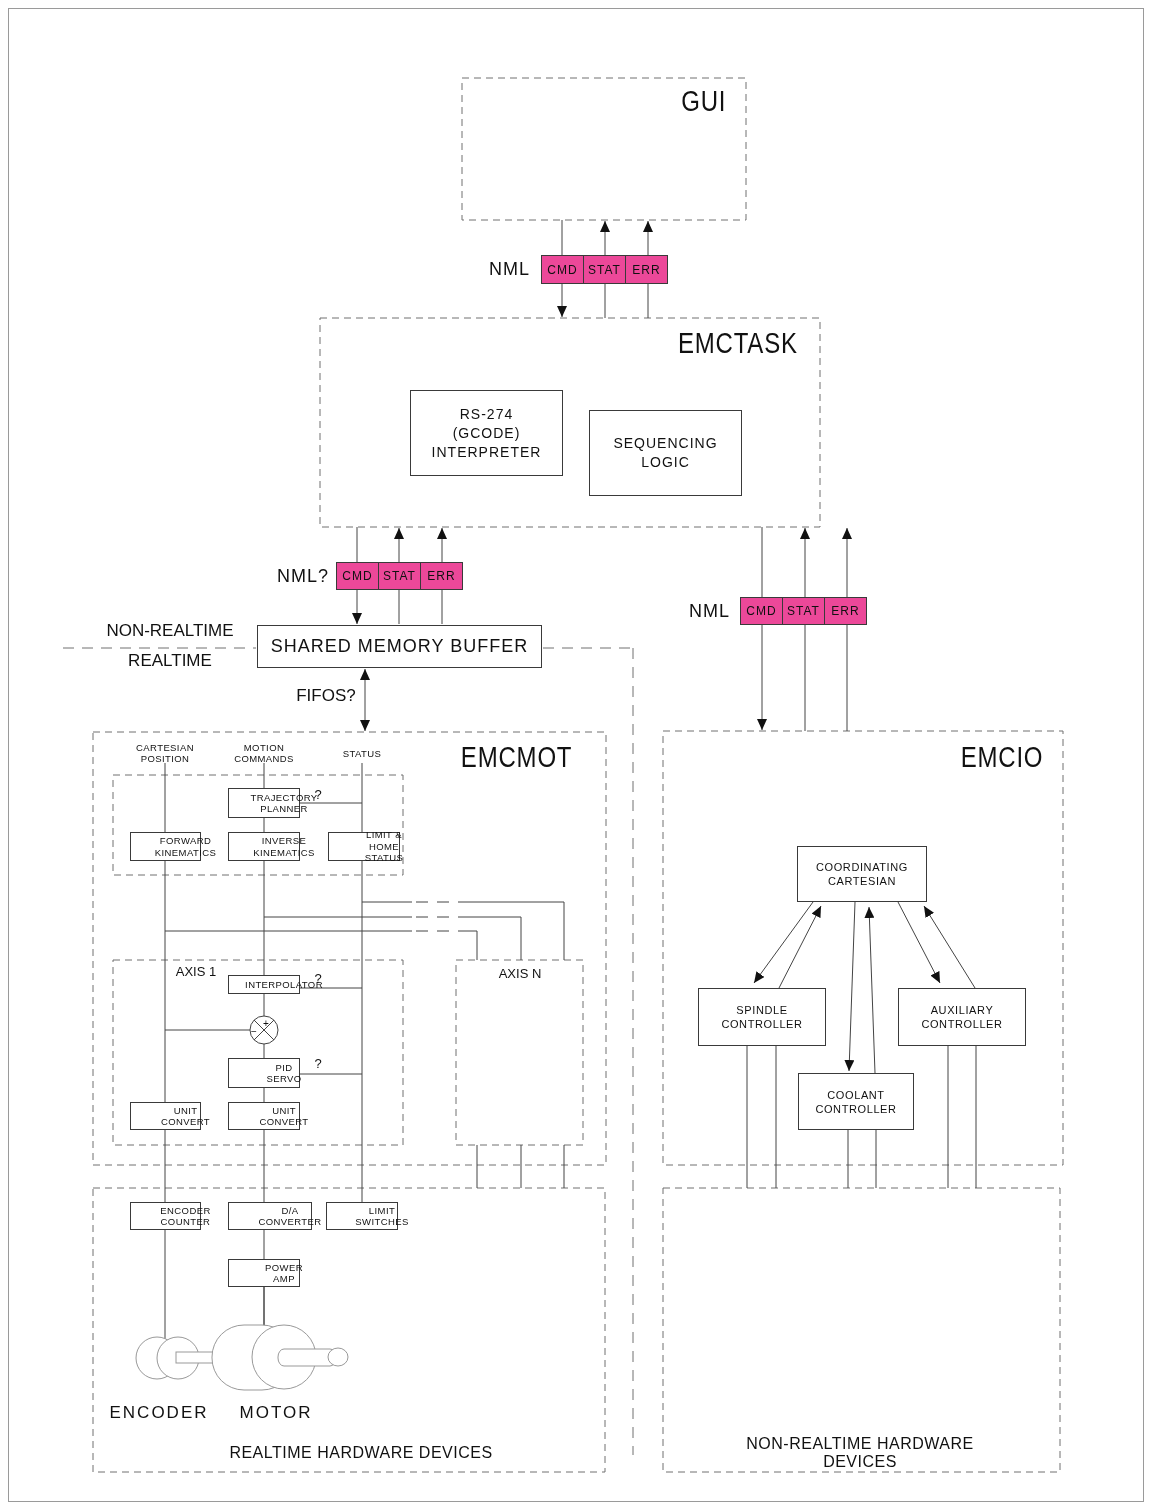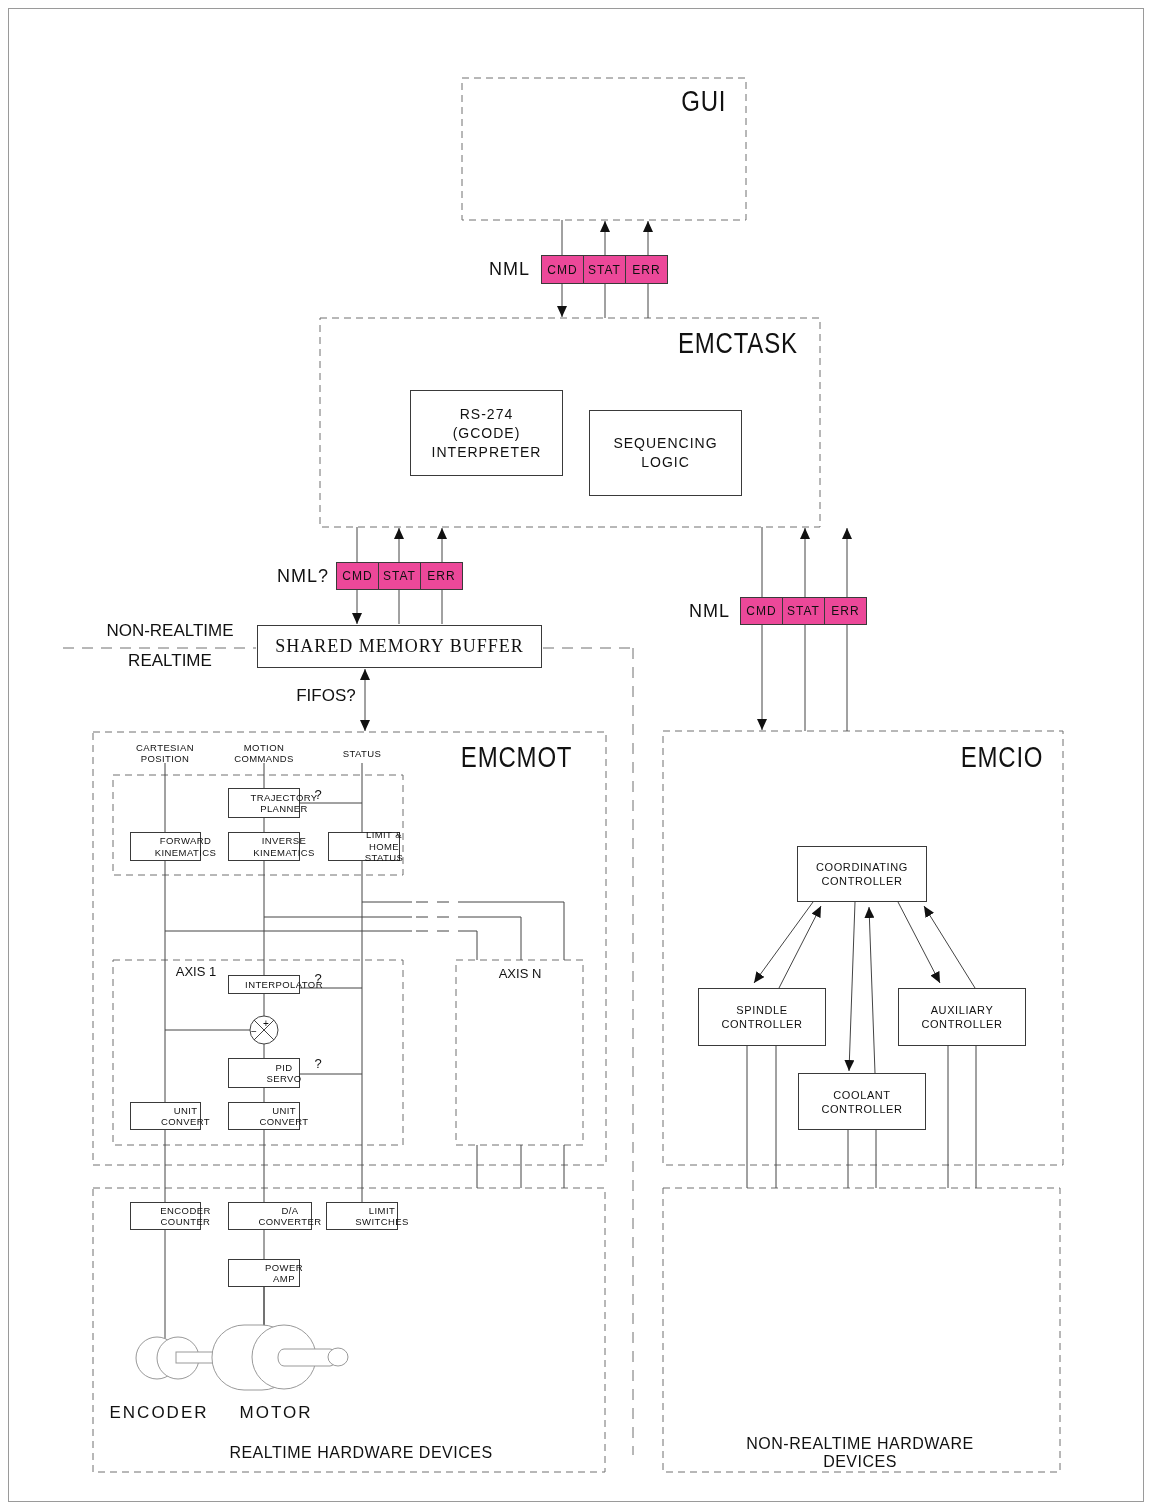--- a/index.html
+++ b/index.html
@@ -159,21 +159,21 @@
     <div class="nmlcell">ERR</div>
   </div>
 
   <div class="lbl right fs18" style="left:675px;top:597px;width:55px;height:28px;">NML</div>
   <div class="nmlstrip" style="left:740px;top:597px;height:28px;">
     <div class="nmlcell">CMD</div>
     <div class="nmlcell">STAT</div>
     <div class="nmlcell">ERR</div>
   </div>
 
-  <div class="sbox fs18" style="left:257px;top:625px;width:285px;height:43px;font-family:Liberation Serif, serif;">SHARED MEMORY BUFFER</div>
+  <div class="sbox fs18" style="left:257px;top:625px;width:285px;height:43px;">SHARED MEMORY BUFFER</div>
   <div class="lbl" style="left:90px;top:620px;width:160px;height:22px;font-size:17px;">NON-REALTIME</div>
   <div class="lbl" style="left:90px;top:650px;width:160px;height:22px;font-size:17px;">REALTIME</div>
   <div class="lbl" style="left:291px;top:686px;width:70px;height:20px;font-size:17px;">FIFOS?</div>
 
   <div class="lbl colhead pre" style="left:120px;top:741px;width:90px;height:24px;">CARTESIAN
 POSITION</div>
   <div class="lbl colhead pre" style="left:219px;top:741px;width:90px;height:24px;">MOTION
 COMMANDS</div>
   <div class="lbl colhead" style="left:317px;top:747px;width:90px;height:12px;">STATUS</div>
 
@@ -194,26 +194,26 @@
   <div class="lbl" style="left:490px;top:966px;width:60px;height:15px;font-size:13px;">AXIS N</div>
   <div class="sbox fs9" style="left:228px;top:975px;width:72px;height:19px;">INTERPOLATOR</div>
   <div class="sbox fs9 pre" style="left:228px;top:1058px;width:72px;height:30px;">PID
 SERVO</div>
   <div class="sbox fs9 pre" style="left:130px;top:1102px;width:71px;height:28px;">UNIT
 CONVERT</div>
   <div class="sbox fs9 pre" style="left:228px;top:1102px;width:72px;height:28px;">UNIT
 CONVERT</div>
 
   <div class="sbox fs11 pre" style="left:797px;top:846px;width:130px;height:56px;">COORDINATING
-CONTROLLER</div>
+CARTESIAN</div>
   <div class="sbox fs11 pre" style="left:698px;top:988px;width:128px;height:58px;">SPINDLE
 CONTROLLER</div>
   <div class="sbox fs11 pre" style="left:898px;top:988px;width:128px;height:58px;">AUXILIARY
 CONTROLLER</div>
-  <div class="sbox fs11 pre" style="left:798px;top:1073px;width:128px;height:57px;">COOLANT
+  <div class="sbox fs11 pre" style="left:798px;top:1073px;width:116px;height:57px;">COOLANT
 CONTROLLER</div>
 
   <div class="sbox fs9 pre" style="left:130px;top:1202px;width:71px;height:28px;">ENCODER
 COUNTER</div>
   <div class="sbox fs9 pre" style="left:228px;top:1202px;width:84px;height:28px;">D/A
 CONVERTER</div>
   <div class="sbox fs9 pre" style="left:326px;top:1202px;width:72px;height:28px;">LIMIT
 SWITCHES</div>
   <div class="sbox fs9 pre" style="left:228px;top:1259px;width:72px;height:28px;">POWER
 AMP</div>

